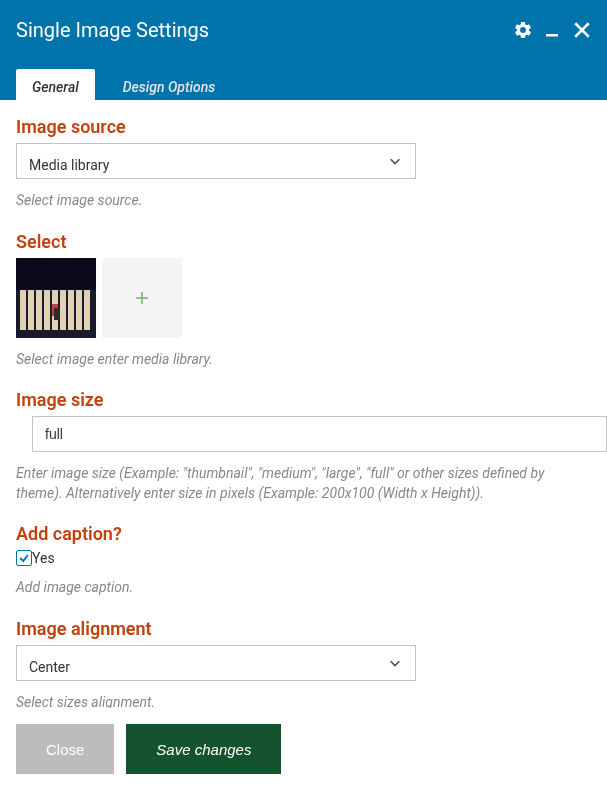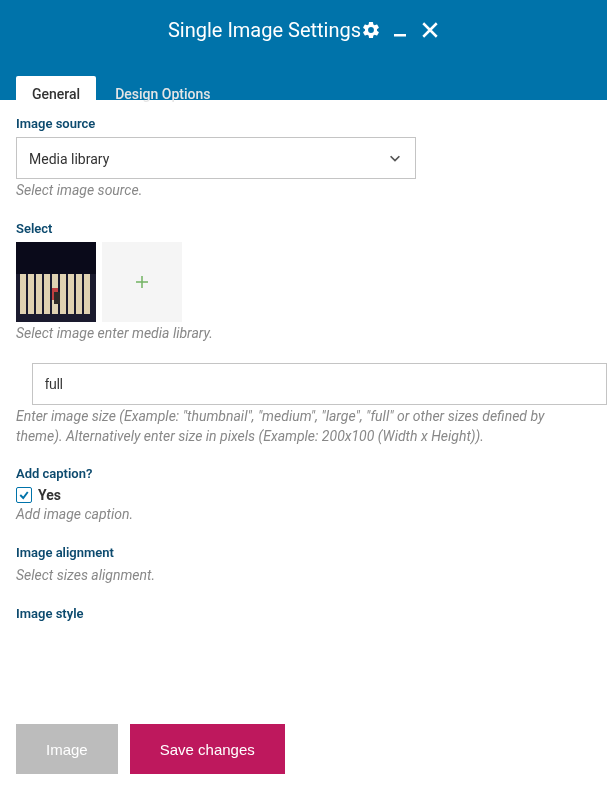--- a/index.html
+++ b/index.html
@@ -12,37 +12,38 @@
       position: relative;
     }
     .header {
       background: #0073aa;
       color: #fff;
       padding: 18px 16px 0 16px;
       height: 100px;
     }
     .header-top {
       display: flex;
-      justify-content: center;
-      align-items: center;
-      margin-bottom: 34px;
+      justify-content: space-between;
+      align-items: center;
+      margin-bottom: 27px;
     }
     .header-title {
       font-size: 20px;
       font-weight: 400;
     }
     .header-controls {
       display: flex;
       gap: 12px;
       align-items: center;
     }
     .header-controls span { cursor: pointer; }
     .tabs {
       display: flex;
-      gap: 3px;
+      gap: 12px;
+      font-style: italic;
     }
     .tab {
       padding: 10px 16px;
       cursor: pointer;
       color: #e5e5e5;
       font-size: 14px;
       font-weight: 500;
     }
     .tab.active {
       background: #fff;
@@ -54,54 +55,54 @@
       height: 608px;
       overflow-y: scroll;
       padding: 16px;
     }
     .body::-webkit-scrollbar { width: 16px; }
     .body::-webkit-scrollbar-track { background: #f5f5f5; }
     .body::-webkit-scrollbar-thumb { background: #ccc; }
     .field { margin-bottom: 20px; }
     .field-label {
       font-weight: 600;
-      font-size: 13px;
-      color: #0c4a6e;
+      font-size: 18px;
+      color: #c2410c;
       margin-bottom: 6px;
       display: block;
     }
     .select-wrapper {
       position: relative;
       width: 400px;
       max-width: 100%;
     }
     .select-wrapper.full { width: 100%; margin-left: 16px; }
     .select, .text-input {
       width: 100%;
-      height: 42px;
+      height: 36px;
       border: 1px solid #c4c4c4;
       padding: 0 12px;
       font-size: 14px;
       color: #333;
       background: #fff;
       -webkit-appearance: none;
       appearance: none;
     }
     .select-wrapper .chevron {
       position: absolute;
       right: 14px;
       top: 50%;
       transform: translateY(-50%);
       pointer-events: none;
     }
     .hint {
       color: #888;
       font-style: italic;
       font-size: 14px;
-      margin-top: 2px;
+      margin-top: 12px;
       line-height: 1.4;
     }
     .image-row {
       display: flex;
       gap: 6px;
     }
     .image-thumb {
       width: 80px;
       height: 80px;
       background: linear-gradient(to bottom, #0a0a1a 0%, #0a0a1a 40%, #1a1a2e 40%, #1a1a2e 100%);
@@ -137,22 +138,20 @@
       display: flex;
       align-items: center;
       justify-content: center;
       cursor: pointer;
       color: #72b362;
       font-size: 20px;
     }
     .checkbox-row {
       display: flex;
       align-items: flex-end;
-      gap: 6px;
-      font-weight: bold;
     }
     .checkbox {
       width: 16px;
       height: 16px;
       border: 1px solid #0073aa;
       border-radius: 2px;
       display: inline-flex;
       align-items: center;
       justify-content: center;
       cursor: pointer;
@@ -170,22 +169,23 @@
       padding: 0 30px;
       height: 50px;
       font-size: 15px;
       cursor: pointer;
     }
     .btn-secondary {
       background: #bcbcbc;
       color: #fff;
     }
     .btn-primary {
-      background: #be185d;
+      background: #14532d;
       color: #fff;
+      font-style: italic;
     }
     svg { display: block; }
   </style>
 </head>
 <body>
 
 <div class="header">
   <div class="header-top">
     <div class="header-title">Single Image Settings</div>
     <div class="header-controls">
@@ -236,20 +236,21 @@
           <svg width="16" height="16" viewBox="0 0 16 16" stroke="#72b362" stroke-width="1.5">
               <path d="M8 2 V14 M2 8 H14"></path>
             </svg>
         </span>
       </div>
     </div>
     <div class="hint">Select image enter media library.</div>
   </div>
 
   <div class="field">
+    <label class="field-label">Image size</label>
     <div class="select-wrapper full">
       <input class="text-input" value="full" style="">
     </div>
     <div class="hint">Enter image size (Example: "thumbnail", "medium", "large", "full" or other sizes defined by theme). Alternatively enter size in pixels (Example: 200x100 (Width x Height)).</div>
   </div>
 
   <div class="field">
     <label class="field-label">Add caption?</label>
     <div class="checkbox-row">
       <span class="checkbox">
@@ -257,25 +258,33 @@
             <path d="M3 8 L7 12 L13 4"></path>
           </svg>
       </span>
       <span style="font-size:14px;color:#333">Yes</span>
     </div>
     <div class="hint">Add image caption.</div>
   </div>
 
   <div class="field">
     <label class="field-label">Image alignment</label>
+    <div class="select-wrapper">
+      <div class="select" style="line-height:42px">Center</div>
+      <span class="chevron">
+        <svg width="14" height="14" viewBox="0 0 16 16" fill="none" stroke="#555" stroke-width="2">
+            <path d="M3 6 L8 11 L13 6"></path>
+          </svg>
+      </span>
+    </div>
     <div class="hint">Select sizes alignment.</div>
   </div>
 
   <div class="field">
     <label class="field-label">Image style</label>
   </div>
 
 </div>
 
 <div class="footer">
-  <button class="btn btn-secondary">Image</button>
+  <button class="btn btn-secondary">Close</button>
   <button class="btn btn-primary">Save changes</button>
 </div>
 
 </body></html>

